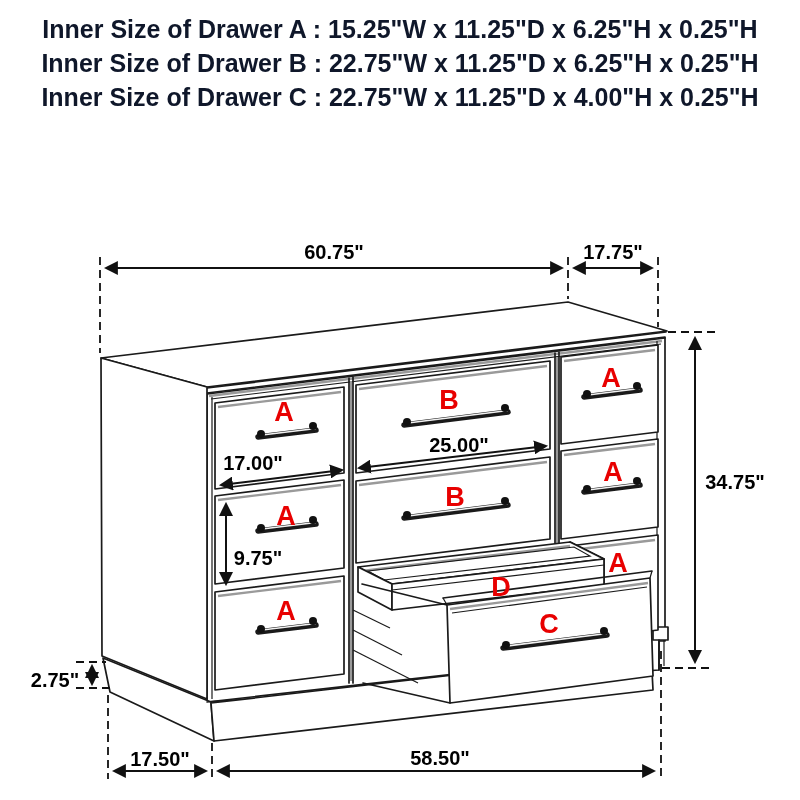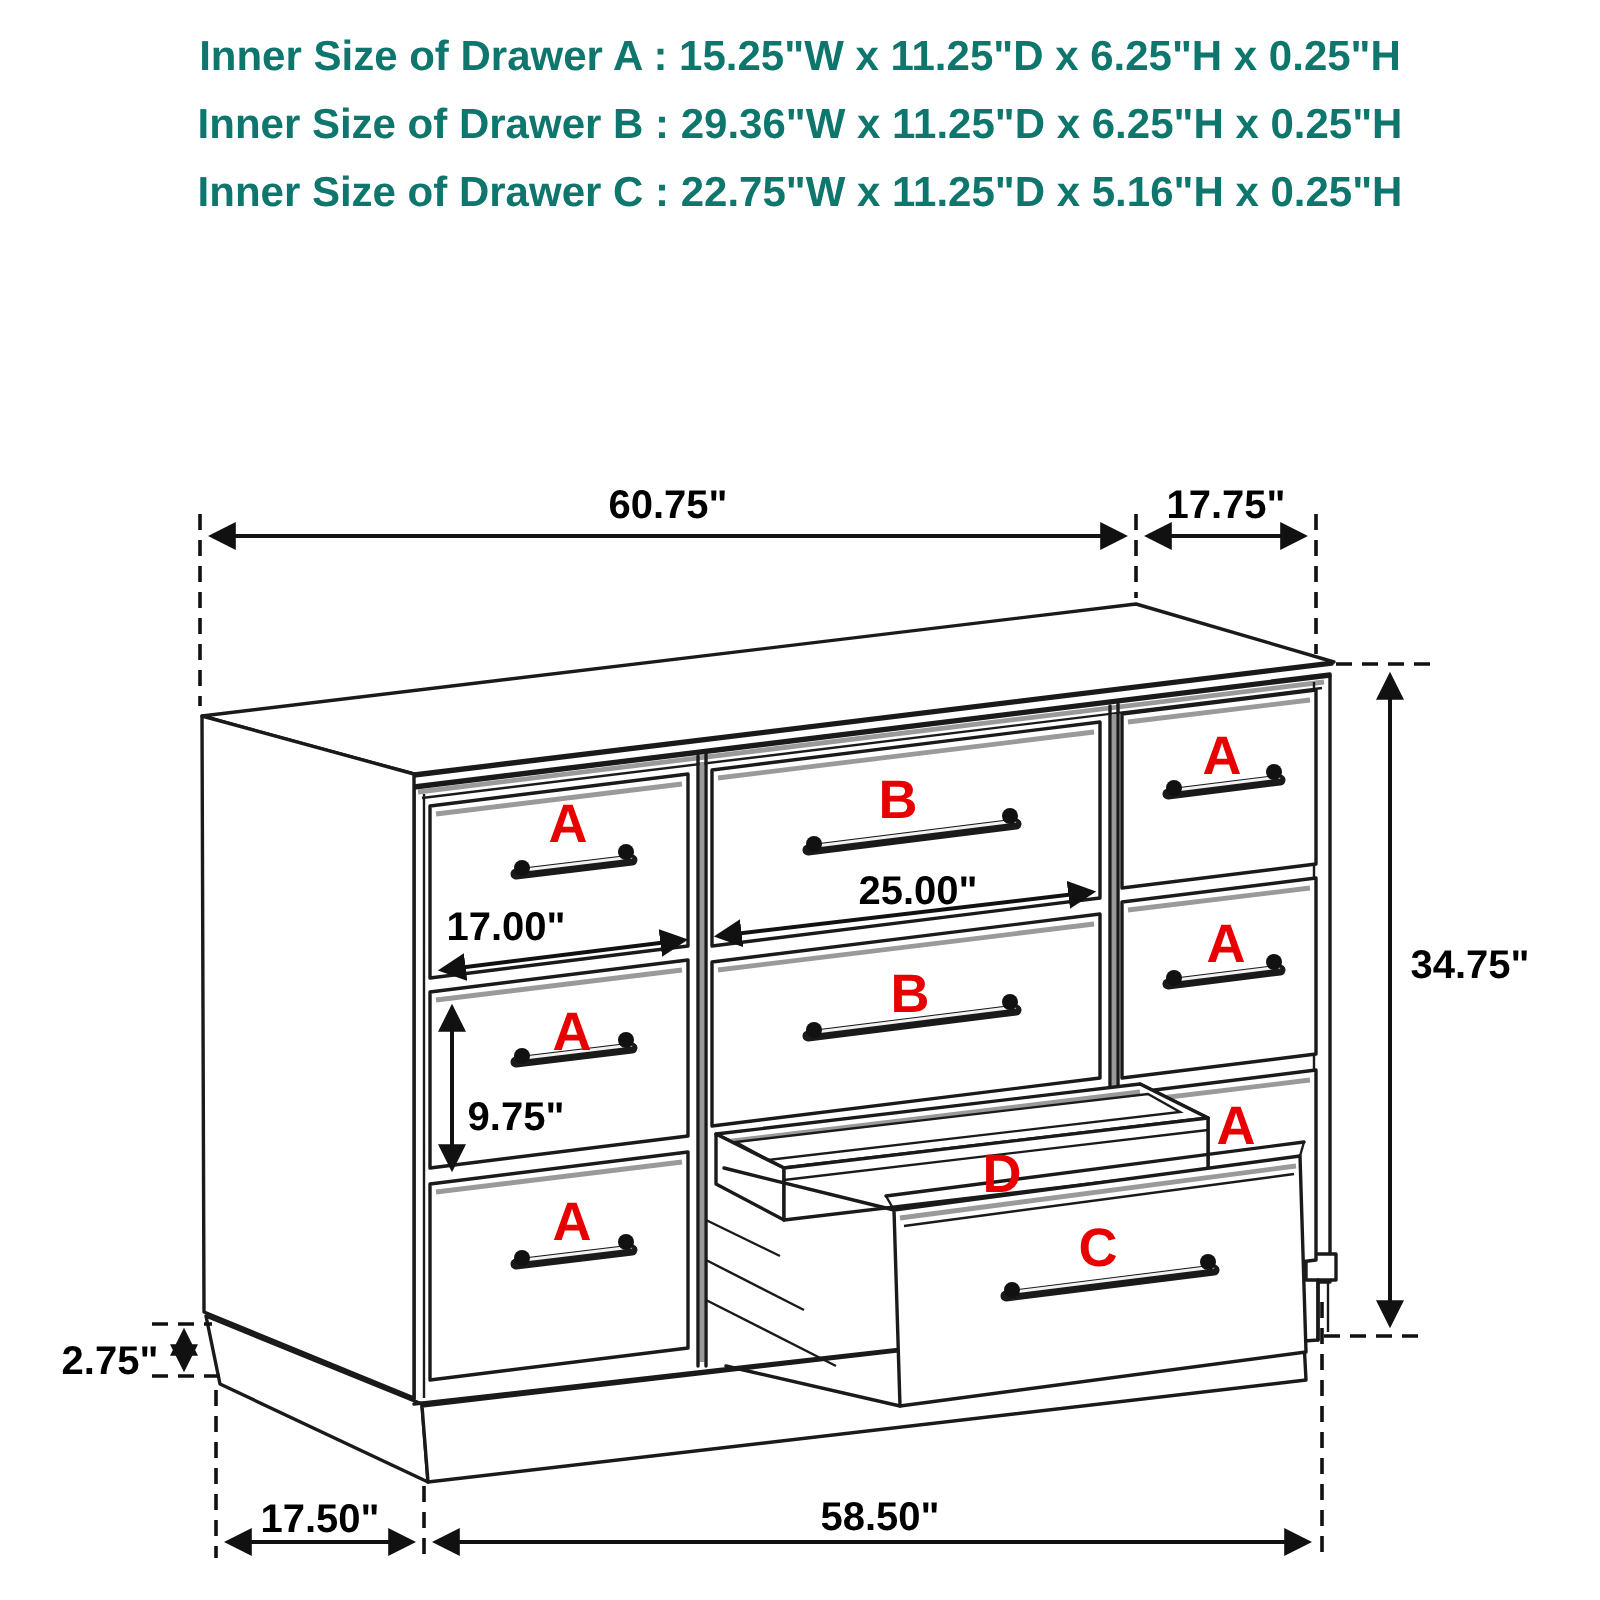--- a/index.html
+++ b/index.html
@@ -1,41 +1,41 @@
 <!DOCTYPE html>
 <html><head>
 <meta charset="utf-8">
 <style>
   html,body{margin:0;padding:0;background:#ffffff;}
   #page{position:relative;width:800px;height:800px;background:#fff;overflow:hidden;
         font-family:"Liberation Sans",sans-serif;}
   #hdr{position:absolute;top:12px;left:0;width:800px;text-align:center;}
-  .hdr-line{font-weight:bold;font-size:21px;line-height:34px;color:#0f766e;white-space:pre;}
+  .hdr-line{font-weight:bold;font-size:25px;line-height:34px;color:#0f172a;white-space:pre;}
   svg{position:absolute;top:0;left:0;}
   .face{fill:#ffffff;stroke:#1a1a1a;stroke-width:1.7;stroke-linejoin:round;}
   .ln{fill:none;stroke:#1a1a1a;stroke-width:1.7;stroke-linecap:round;stroke-linejoin:round;}
   .thin{fill:none;stroke:#1a1a1a;stroke-width:1.2;}
   .gray{fill:none;stroke:#9a9a9a;stroke-width:2.4;}
   .ext{fill:none;stroke:#111;stroke-width:1.8;stroke-dasharray:8 5;}
   .dim{fill:none;stroke:#111;stroke-width:2;}
   .dimtxt{font-family:"Liberation Sans",sans-serif;font-weight:bold;font-size:20px;fill:#000;text-anchor:middle;}
   .lbl{font-family:"Liberation Sans",sans-serif;font-weight:bold;font-size:27px;fill:#e80000;text-anchor:middle;}
   .hbar{stroke:#1a1a1a;stroke-width:5.5;fill:none;stroke-linecap:round;}
   .hhi{stroke:#f2f2f2;stroke-width:1.5;fill:none;}
   .knob{fill:#111;}
 </style>
 </head>
 <body>
 
 <div id="page">
 
   <div id="hdr">
     <div class="hdr-line">Inner Size of Drawer A : 15.25"W x 11.25"D x 6.25"H x 0.25"H</div>
-    <div class="hdr-line">Inner Size of Drawer B : 29.36"W x 11.25"D x 6.25"H x 0.25"H</div>
-    <div class="hdr-line">Inner Size of Drawer C : 22.75"W x 11.25"D x 5.16"H x 0.25"H</div>
+    <div class="hdr-line">Inner Size of Drawer B : 22.75"W x 11.25"D x 6.25"H x 0.25"H</div>
+    <div class="hdr-line">Inner Size of Drawer C : 22.75"W x 11.25"D x 4.00"H x 0.25"H</div>
   </div>
 
   <svg width="800" height="800" viewBox="0 0 800 800">
     <defs>
       <marker id="ah" viewBox="0 0 10 10" refX="8.5" refY="5" markerWidth="7" markerHeight="7" orient="auto-start-reverse">
         <path d="M0,0 L10,5 L0,10 Z" fill="#111"></path>
       </marker>
     </defs>
 
     <g>

